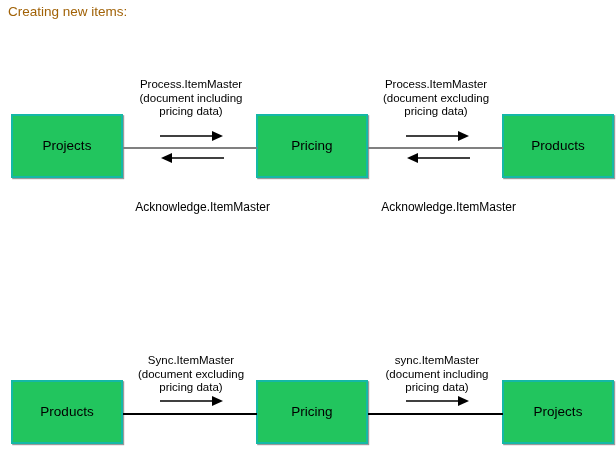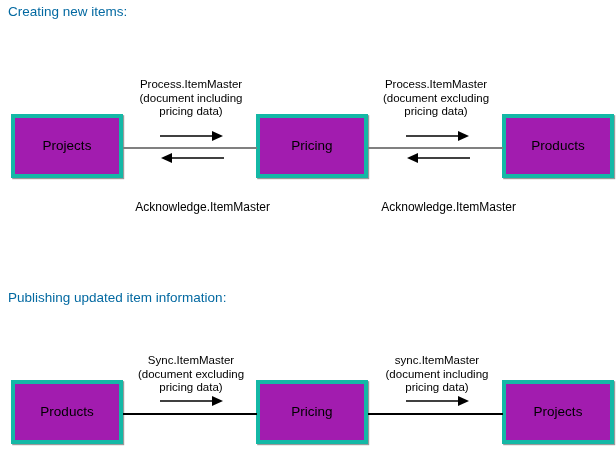--- a/index.html
+++ b/index.html
@@ -21,30 +21,30 @@
     width: 616px;
   }
   #diagram-create { top: 0; height: 285px; }
   #diagram-publish { top: 285px; height: 165px; }
 
   .section-title {
     position: absolute;
     font-size: 13.5px;
     line-height: 16px;
     white-space: nowrap;
-    color: #0369a1;
+    color: #a16207;
   }
   #diagram-create .section-title { left: 8px; top: 4px; }
   #diagram-publish .section-title { left: 8px; top: 5px; }
 
   .node-box {
     position: absolute;
     box-sizing: border-box;
-    background: #a21caf;
-    border: 4px solid #14b8a6;
+    background: #22c55e;
+    border: 2px solid #14b8a6;
     box-shadow: 1.2px 1.2px 0 0 #9a9a9a;
     display: flex;
     align-items: center;
     justify-content: center;
   }
   .node-label {
     font-size: 13.5px;
     line-height: 16px;
     color: #000;
     white-space: nowrap;
@@ -154,21 +154,20 @@
   <div class="edge-label-single" id="label-top-left-below">Acknowledge.ItemMaster</div>
 
   <div class="edge-label" id="label-top-right-above">Process.ItemMaster
 (document excluding
 pricing data)</div>
   <div class="edge-label-single" id="label-top-right-below">Acknowledge.ItemMaster</div>
 </div>
 
 <div class="diagram row-bottom" id="diagram-publish">
 
-  <div class="section-title">Publishing updated item information:</div>
 
   <div class="node-box" id="node-products-bottom">
     <span class="node-label">Products</span>
   </div>
   <div class="node-box" id="node-pricing-bottom">
     <span class="node-label">Pricing</span>
   </div>
   <div class="node-box" id="node-projects-bottom">
     <span class="node-label">Projects</span>
   </div>

